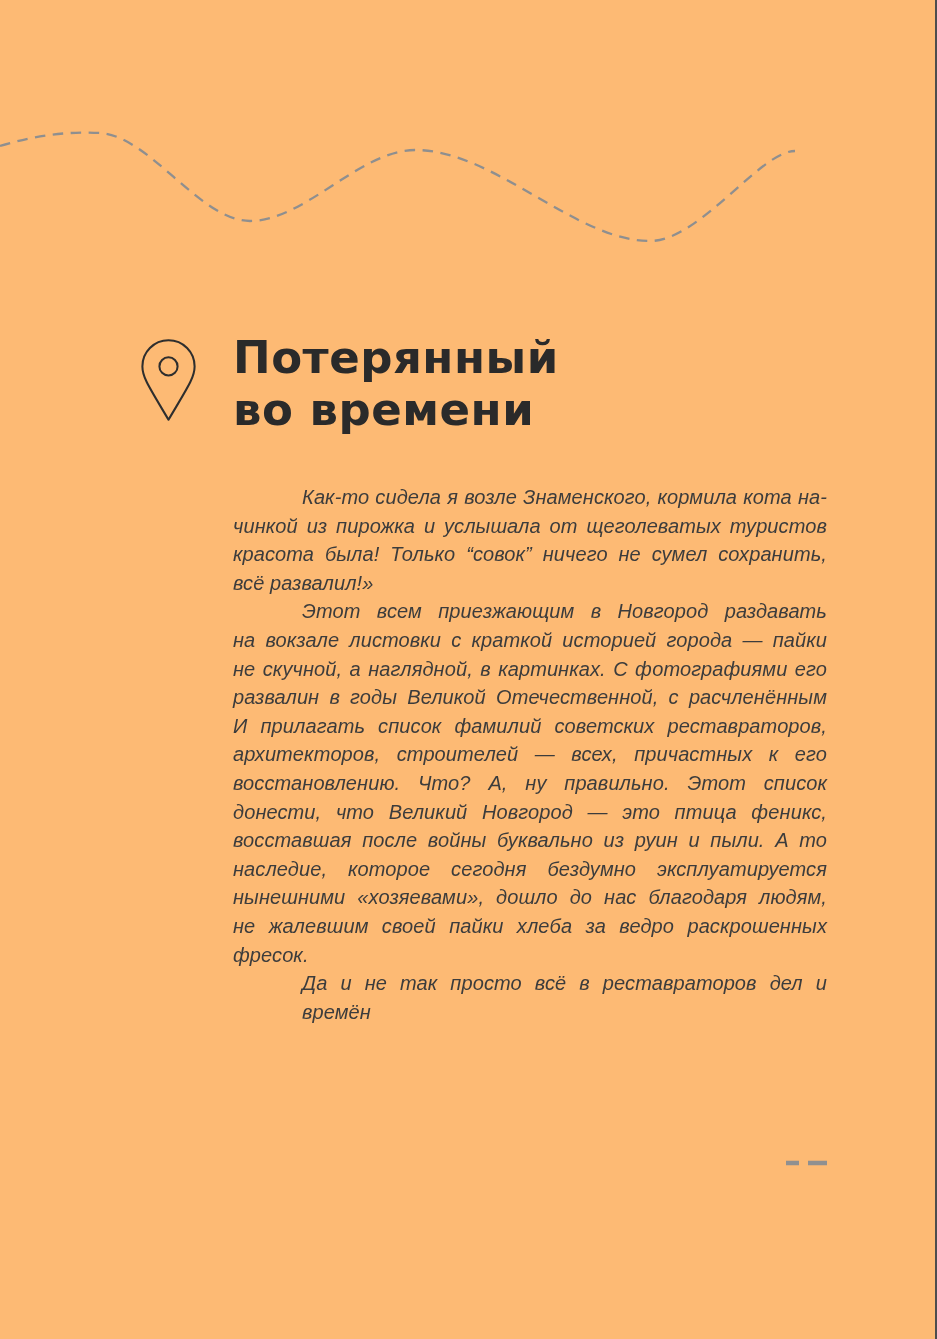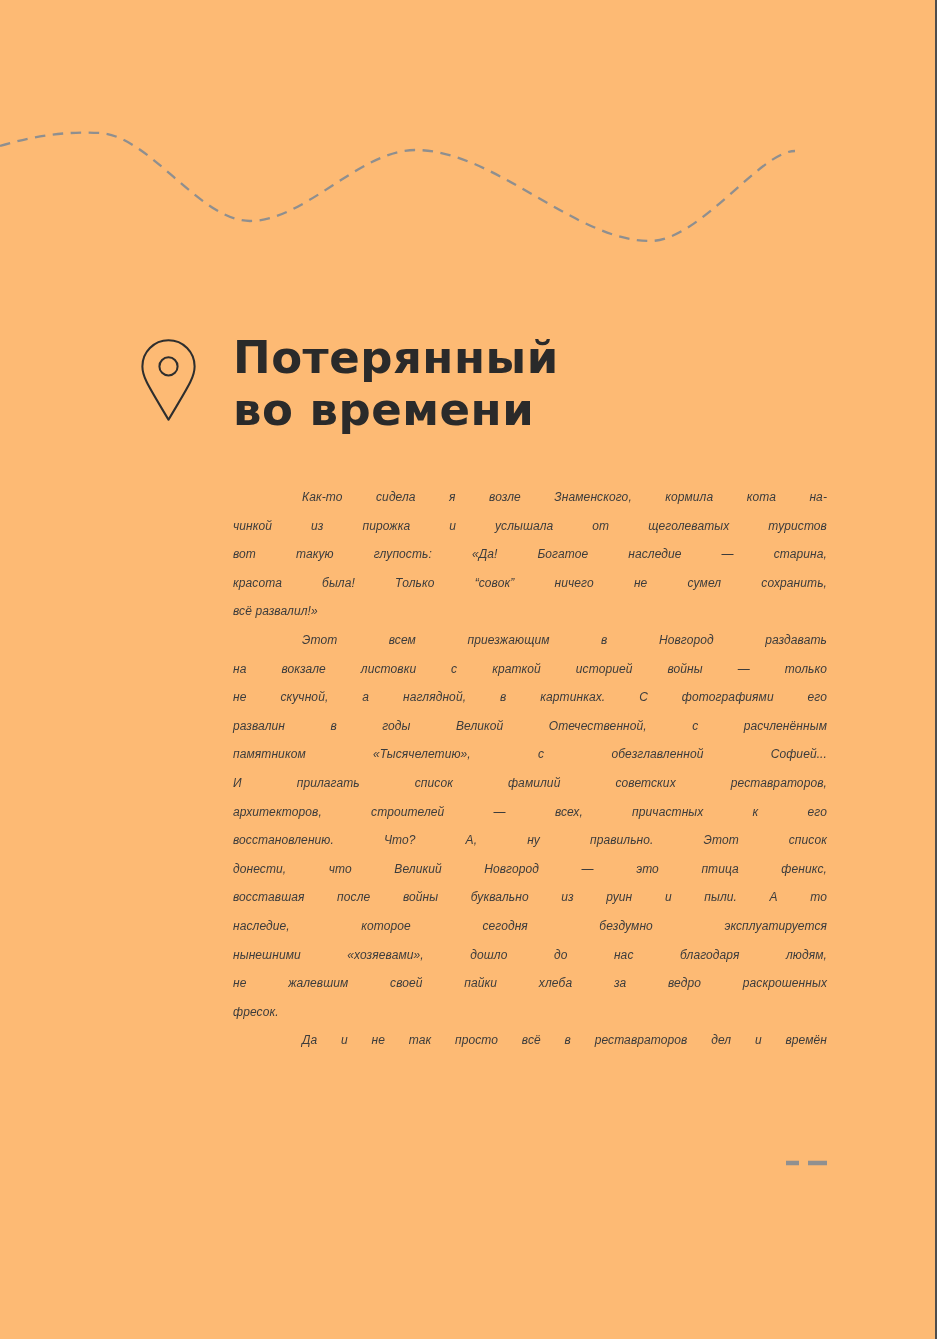--- a/index.html
+++ b/index.html
@@ -54,21 +54,21 @@
     letter-spacing: 0.5px;
     color: #2a2a2a;
     white-space: nowrap;
   }
   .chapter-text {
     position: absolute;
     left: 233px;
     top: 483px;
     width: 594px;
     font-style: italic;
-    font-size: 12px;
+    font-size: 20px;
     line-height: 28.6px;
     color: #3c3c3c;
     letter-spacing: 0.1px;
   }
   .chapter-text .line {
     text-align: justify;
     text-align-last: justify;
     white-space: normal;
   }
   .chapter-text .line.first {
@@ -103,28 +103,26 @@
     <svg class="pin-svg" viewBox="0 0 100 148" xmlns="http://www.w3.org/2000/svg" aria-hidden="true">
       <path d="M 50 4 C 76 4 96 25 96 50 C 96 70 83 88 50 144 C 17 88 4 70 4 50 C 4 25 24 4 50 4 Z" fill="none" stroke="#2e2e2e" stroke-width="3.6" stroke-linejoin="round"></path>
       <circle cx="50" cy="50" r="16" fill="none" stroke="#2e2e2e" stroke-width="3.6"></circle>
     </svg>
     <h1 class="chapter-title"><span>Потерянный</span><br><span>во времени</span></h1>
   </div>
 
   <div class="chapter-text" id="text-block">
       <div class="line first">Как-то сидела я возле Знаменского, кормила кота на-</div>
       <div class="line">чинкой из пирожка и услышала от щеголеватых туристов</div>
-      <div class="line">вот такую глупость: «Да! Богатое наследие — старина,</div>
       <div class="line">красота была! Только “совок” ничего не сумел сохранить,</div>
       <div class="line last">всё развалил!»</div>
       <div class="line first">Этот всем приезжающим в Новгород раздавать</div>
-      <div class="line">на вокзале листовки с краткой историей войны — только</div>
+      <div class="line">на вокзале листовки с краткой историей города — пайки</div>
       <div class="line">не скучной, а наглядной, в картинках. С фотографиями его</div>
       <div class="line">развалин в годы Великой Отечественной, с расчленённым</div>
-      <div class="line">памятником «Тысячелетию», с обезглавленной Софией...</div>
       <div class="line">И прилагать список фамилий советских реставраторов,</div>
       <div class="line">архитекторов, строителей — всех, причастных к его</div>
       <div class="line">восстановлению. Что? А, ну правильно. Этот список</div>
       <div class="line">донести, что Великий Новгород — это птица феникс,</div>
       <div class="line">восставшая после войны буквально из руин и пыли. А то</div>
       <div class="line">наследие, которое сегодня бездумно эксплуатируется</div>
       <div class="line">нынешними «хозяевами», дошло до нас благодаря людям,</div>
       <div class="line">не жалевшим своей пайки хлеба за ведро раскрошенных</div>
       <div class="line last">фресок.</div>
       <div class="line first">Да и не так просто всё в реставраторов дел и времён</div>

